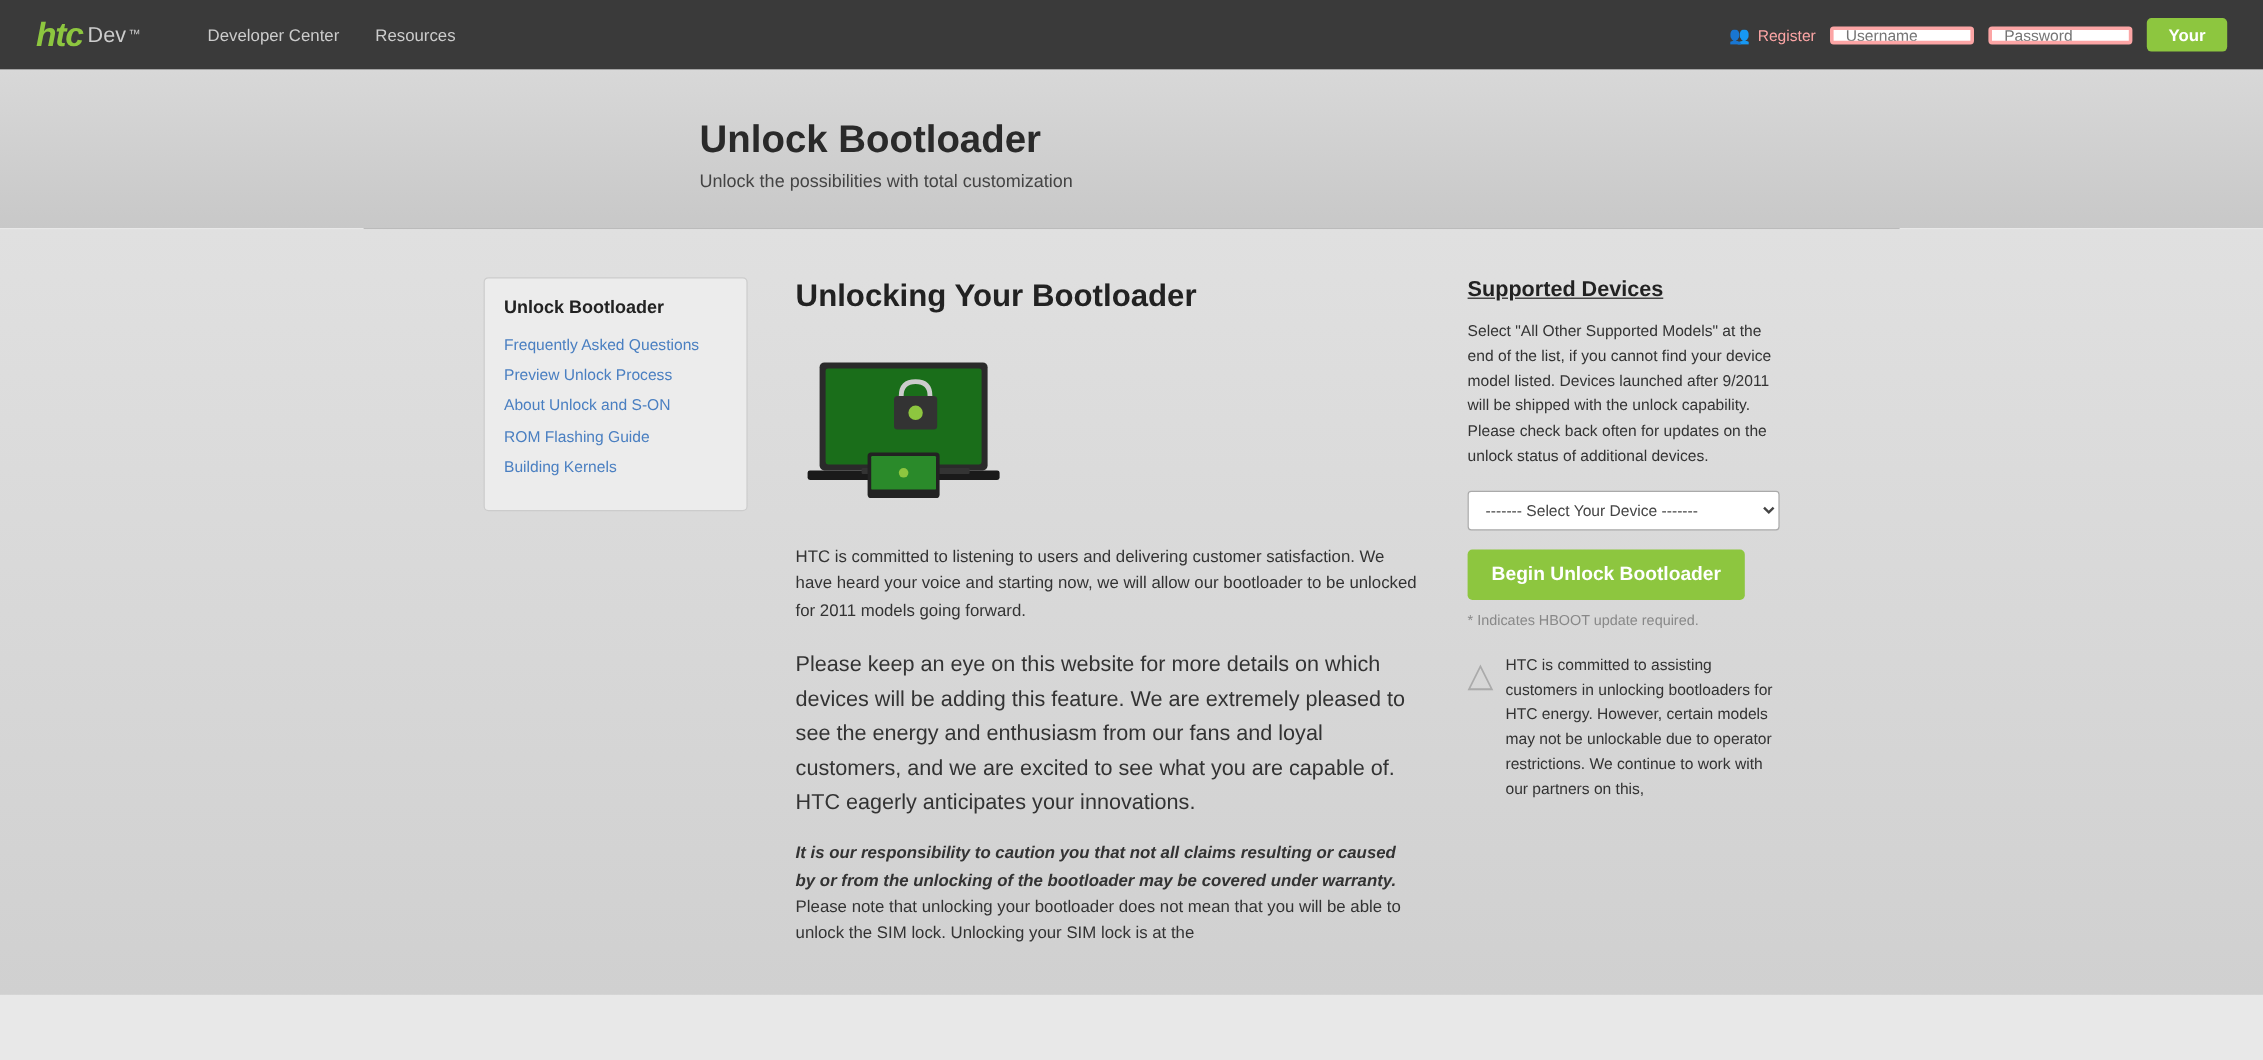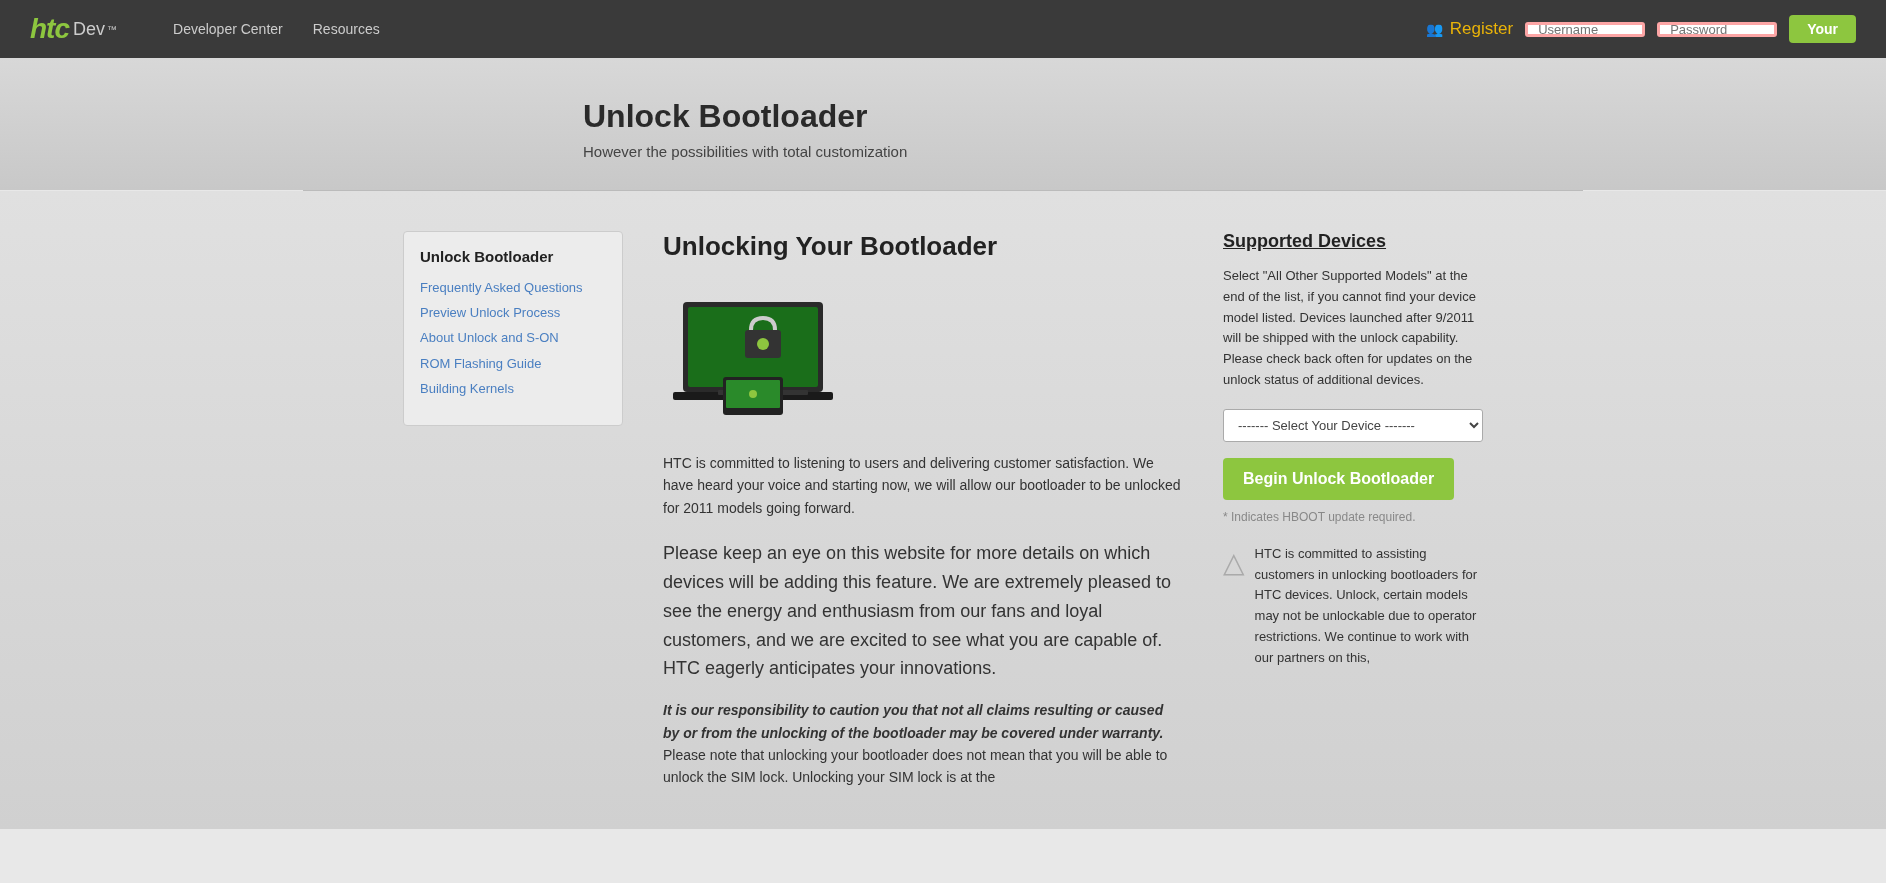--- a/index.html
+++ b/index.html
@@ -59,23 +59,23 @@
       align-items: center;
       gap: 6px;
       color: #ccc;
       font-size: 13px;
     }
     .register-icon {
       color: #ccc;
       font-size: 14px;
     }
     .register-link {
-      color: #eab308;
+      color: #fca5a5;
       text-decoration: none;
-      font-size: 17px;
+      font-size: 13px;
     }
     .username-input, .password-input {
       height: 15px;
       padding: 0 10px;
       border: 3px solid #fca5a5;
       border-radius: 3px;
       font-size: 13px;
       color: #888;
       background: #fff;
       width: 120px;
@@ -290,21 +290,21 @@
     </div>
     <input class="username-input" type="text" placeholder="Username" style="">
     <input class="password-input" type="password" placeholder="Password" style="">
     <button class="login-button">Your</button>
   </div>
 </header>
 
 <section class="hero">
   <div class="hero-inner">
     <h1 class="hero-title">Unlock Bootloader</h1>
-    <p class="hero-subtitle">However the possibilities with total customization</p>
+    <p class="hero-subtitle">Unlock the possibilities with total customization</p>
   </div>
 </section>
 
 <div class="divider"></div>
 
 <main class="main-content">
   <div class="content-inner">
 
     <aside class="sidebar-nav">
       <div class="sidebar-title">Unlock Bootloader</div>
@@ -350,18 +350,18 @@
       <h3 class="supported-title">Supported Devices</h3>
       <p class="supported-text">Select "All Other Supported Models" at the end of the list, if you cannot find your device model listed. Devices launched after 9/2011 will be shipped with the unlock capability. Please check back often for updates on the unlock status of additional devices.</p>
       <select class="device-select">
         <option>------- Select Your Device -------</option>
       </select>
       <br>
       <button class="unlock-button">Begin Unlock Bootloader</button>
       <p class="hboot-note">* Indicates HBOOT update required.</p>
       <div class="warning-box">
         <div class="warning-icon">△</div>
-        <p class="warning-text">HTC is committed to assisting customers in unlocking bootloaders for HTC devices. Unlock, certain models may not be unlockable due to operator restrictions. We continue to work with our partners on this,</p>
+        <p class="warning-text">HTC is committed to assisting customers in unlocking bootloaders for HTC energy. However, certain models may not be unlockable due to operator restrictions. We continue to work with our partners on this,</p>
       </div>
     </aside>
 
   </div>
 </main>
 
 </body></html>

